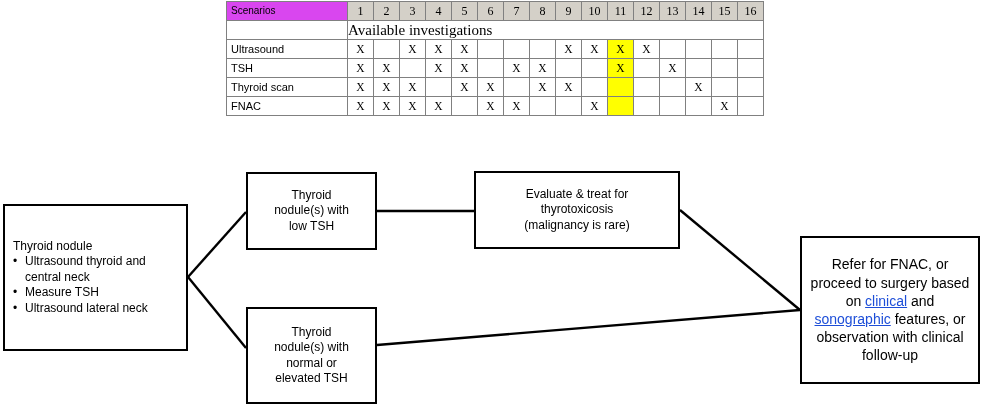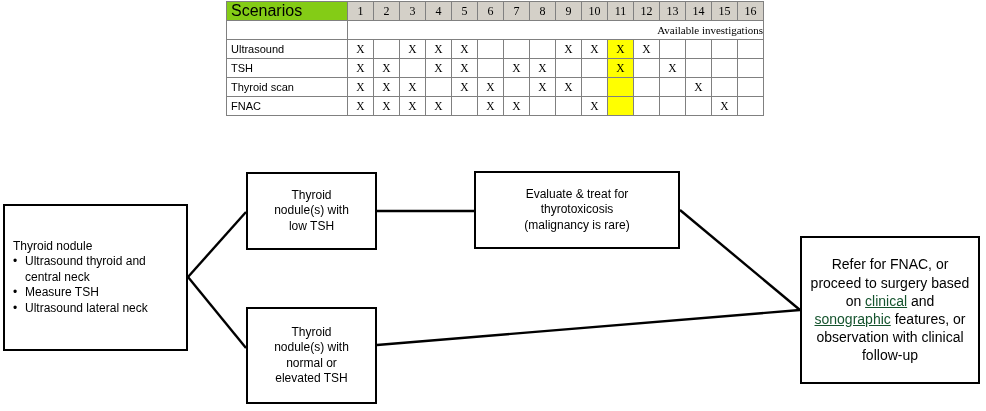--- a/index.html
+++ b/index.html
@@ -9,46 +9,46 @@
   
   #scenario-table-wrap{position:absolute;left:226px;top:1px;width:538px;}
   table.scenarios{border-collapse:collapse;table-layout:fixed;width:538px;
                   font-family:"Liberation Serif","DejaVu Serif",serif;font-size:11.5px;}
   table.scenarios td,table.scenarios th{
       border:1px solid #808080;height:18px;padding:0;text-align:center;
       font-weight:normal;background:#ffffff;line-height:18px;}
   table.scenarios th.rowhead,table.scenarios td.rowhead{
       text-align:left;padding-left:4px;
       font-family:"Liberation Sans","DejaVu Sans",sans-serif;font-size:11px;}
-  table.scenarios th.corner{background:#84cc16;text-align:left;padding-left:4px;
-      font-family:"Liberation Sans","DejaVu Sans",sans-serif;font-size:16px;}
+  table.scenarios th.corner{background:#d946ef;text-align:left;padding-left:4px;
+      font-family:"Liberation Sans","DejaVu Sans",sans-serif;font-size:10px;}
   table.scenarios th.colnum{background:#d4d0c8;width:25px;
       font-family:"Liberation Serif","DejaVu Serif",serif;font-size:12px;}
   table.scenarios td.spanrow{
-      font-family:"Liberation Serif","DejaVu Serif",serif;font-size:11px;text-align:right;}
+      font-family:"Liberation Serif","DejaVu Serif",serif;font-size:15px;text-align:left;}
   table.scenarios td.hl{background:#ffff00;}
 
   
   #flow{position:absolute;left:0;top:0;width:986px;height:411px;}
   .fbox{position:absolute;border:2px solid #000;background:#fff;box-sizing:border-box;
         display:flex;align-items:center;justify-content:center;text-align:center;
         font-family:"Liberation Sans","DejaVu Sans",sans-serif;font-size:12px;
         line-height:1.28;color:#000;}
   .fbox .inner{padding:2px 6px;width:100%;}
   #box-nodule{left:3px;top:204px;width:185px;height:147px;justify-content:flex-start;}
   #box-nodule .inner{text-align:left;padding-left:8px;}
   #box-nodule ul{list-style:none;margin:0;padding:0;}
   #box-nodule li{position:relative;padding-left:12px;}
   #box-nodule li:before{content:"\2022";position:absolute;left:0;top:0;}
   #box-low{left:246px;top:172px;width:131px;height:78px;}
   #box-eval{left:474px;top:171px;width:206px;height:78px;}
   #box-normal{left:246px;top:307px;width:131px;height:97px;}
   #box-refer{left:800px;top:236px;width:180px;height:148px;font-size:14px;}
   #box-refer .inner{line-height:1.3;}
-  .lnk{color:#14532d;}
+  .lnk{color:#1d4ed8;}
   svg#connectors{position:absolute;left:0;top:0;width:986px;height:411px;
                  pointer-events:none;}
 </style>
 </head>
 <body>
 
 <div id="scenario-table-wrap">
   <table class="scenarios">
     <thead>
       <tr>

